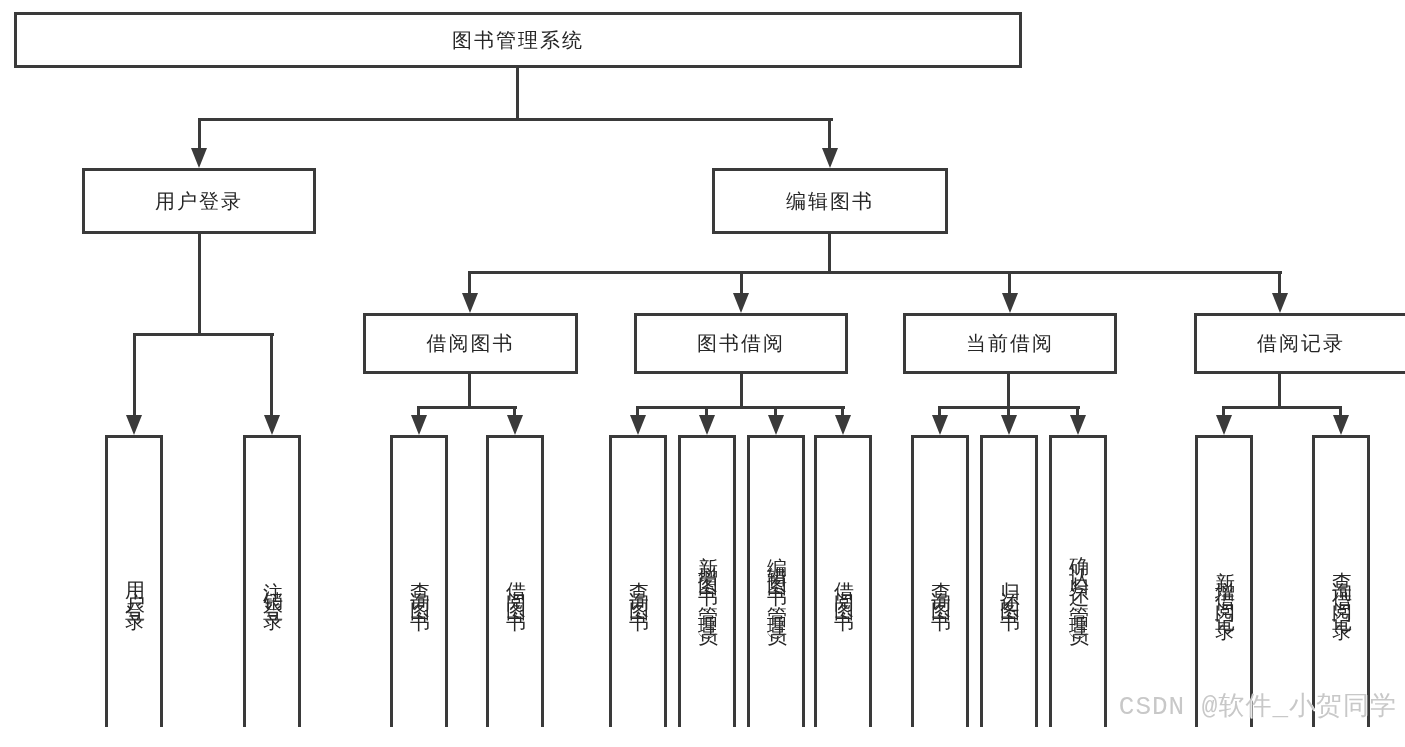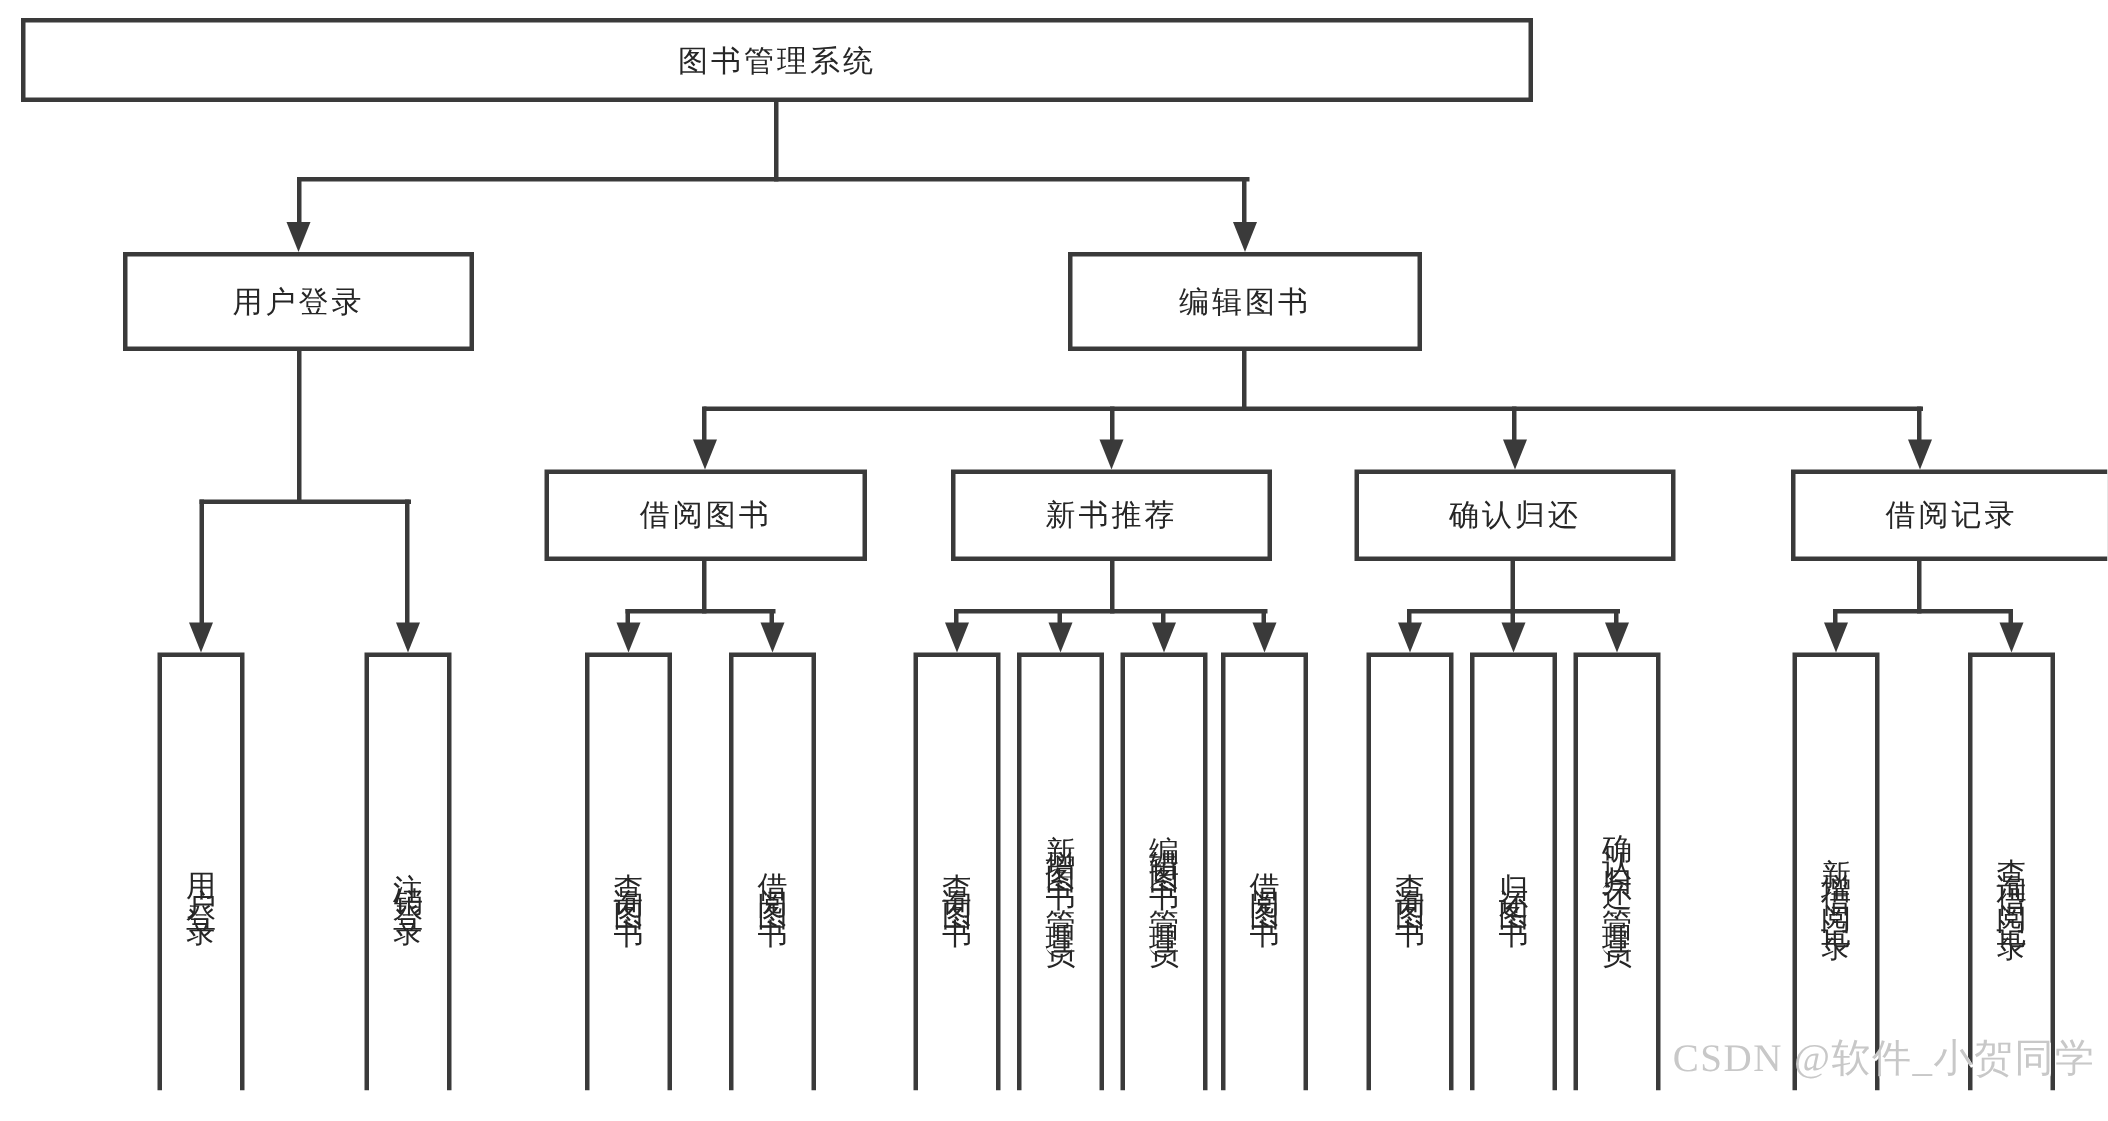--- a/index.html
+++ b/index.html
@@ -5,21 +5,21 @@
   :root{
     --line:#3a3a3a;
     --text:#262626;
     --bg:#ffffff;
     --wm:#c8c8c8;
   }
   html,body{margin:0;padding:0;background:var(--bg);}
   #canvas{
     position:relative;width:1405px;height:727px;background:var(--bg);
     overflow:hidden;
-    font-family:Liberation Serif, serif;
+    font-family:Liberation Mono, monospace;
     color:var(--text);
   }
   .box{
     position:absolute;box-sizing:border-box;
     border:3px solid var(--line);background:var(--bg);
     display:flex;align-items:center;justify-content:center;
     font-size:20px;letter-spacing:2px;color:var(--text);
     white-space:nowrap;
   }
   .vert{
@@ -44,22 +44,22 @@
 <body>
 
 <div id="canvas">
 
   <div class="box" style="left:14px;top:12px;width:1008px;height:56px;">图书管理系统</div>
 
   <div class="box" style="left:82px;top:168px;width:234px;height:66px;">用户登录</div>
   <div class="box" style="left:712px;top:168px;width:236px;height:66px;">编辑图书</div>
 
   <div class="box" style="left:363px;top:313px;width:215px;height:61px;">借阅图书</div>
-  <div class="box" style="left:634px;top:313px;width:214px;height:61px;">新书推荐</div>
-  <div class="box" style="left:903px;top:313px;width:214px;height:61px;">确认归还</div>
+  <div class="box" style="left:634px;top:313px;width:214px;height:61px;">图书借阅</div>
+  <div class="box" style="left:903px;top:313px;width:214px;height:61px;">当前借阅</div>
   <div class="box" style="left:1173px;top:313px;width:214px;height:61px;margin-left:21px;">借阅记录</div>
 
   <div class="box vert" style="left:105px;top:435px;width:58px;height:301px;">用户登录</div>
   <div class="box vert" style="left:243px;top:435px;width:58px;height:301px;">注销登录</div>
 
   <div class="box vert" style="left:390px;top:435px;width:58px;height:301px;">查询图书</div>
   <div class="box vert" style="left:486px;top:435px;width:58px;height:301px;">借阅图书</div>
 
   <div class="box vert" style="left:609px;top:435px;width:58px;height:301px;">查询图书</div>
   <div class="box vert" style="left:678px;top:435px;width:58px;height:301px;">新增图书（管理员）</div>

